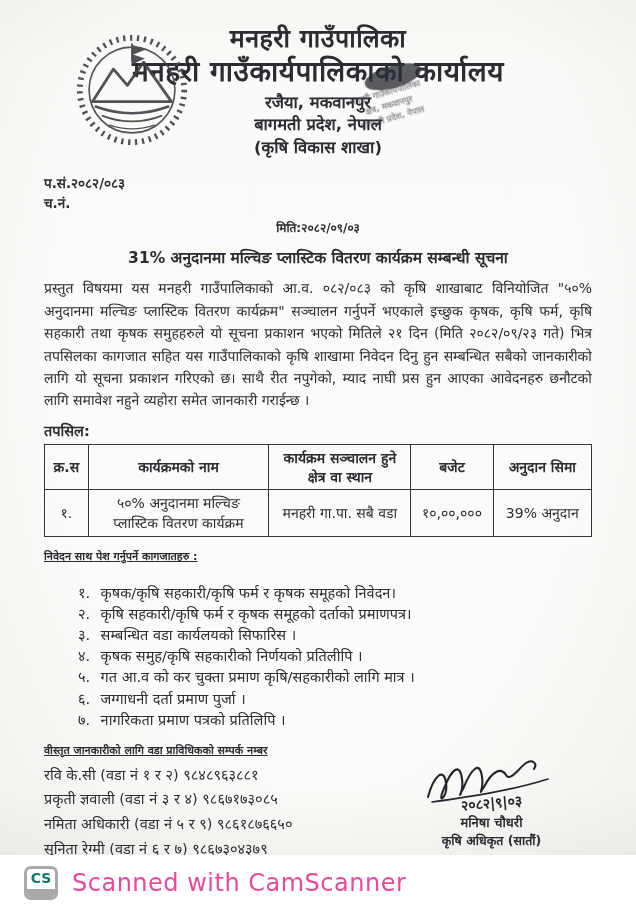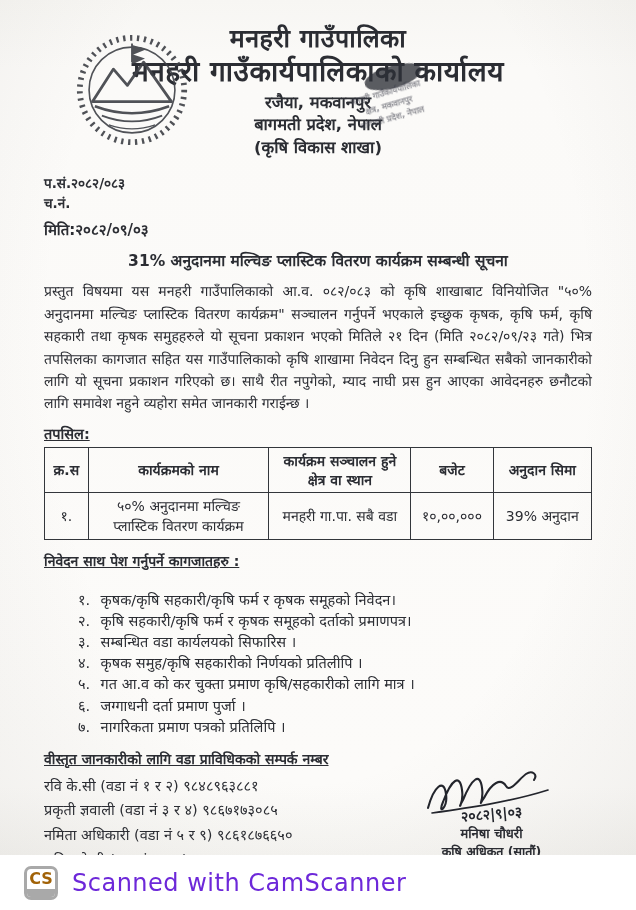--- a/index.html
+++ b/index.html
@@ -30,37 +30,37 @@
     filter:blur(.3px);pointer-events:none;
   }
   .stamp-blob{
     position:absolute;right:170px;top:42px;width:58px;height:22px;
     background:rgba(45,47,55,.78);border-radius:50% 40% 55% 45%;
     transform:rotate(-14deg);filter:blur(.6px);
   }
 
   
   .refs{margin-top:14px;font-size:13.5px;font-weight:bold;line-height:1.5;}
-  .ref-date{text-align:left;font-size:15px;font-weight:bold;margin-top:6px;}
+  .ref-date{text-align:center;font-size:12px;font-weight:bold;margin-top:6px;}
 
   
   .subject{text-align:center;font-size:15.5px;font-weight:bold;margin-top:10px;}
   .body-par{font-size:14px;line-height:1.6;text-align:justify;margin:9px 0 0 0;}
 
   
-  .tapasil{font-size:14.5px;font-weight:bold;text-decoration:underline;margin-top:8px;}
+  .tapasil{font-size:14.5px;font-weight:bold;margin-top:8px;}
   table{width:100%;border-collapse:collapse;margin-top:4px;}
   th,td{border:1.5px solid #33363b;padding:3px 5px;vertical-align:middle;}
   th{font-size:14px;font-weight:bold;text-align:center;}
   td{font-size:14px;text-align:center;line-height:1.45;}
   .col-sn{width:8%;} .col-name{width:33%;} .col-area{width:26%;}
   .col-budget{width:15%;text-align:center;} .col-limit{width:18%;}
 
   
-  .sec-head{font-size:14px;font-weight:bold;text-decoration:underline;margin-top:11px;}
+  .sec-head{font-size:11px;font-weight:bold;text-decoration:underline;margin-top:11px;}
   .doc-list{margin:20px 0 0 34px;}
   .doc-item{font-size:14.5px;line-height:1.45;}
   .doc-item .num{display:inline-block;min-width:18px;}
 
   .contacts-wrap{position:relative;margin-top:6px;}
   .contact-line{font-size:14.5px;line-height:1.72;}
 
   
   .sig{position:absolute;right:8px;top:-8px;width:185px;text-align:center;}
   .sig svg{display:block;margin:0 auto;}
@@ -71,23 +71,23 @@
   
   .cs-bar{
     position:absolute;left:0;bottom:0;width:636px;height:55px;background:#ffffff;
     display:flex;align-items:center;padding-left:24px;box-sizing:border-box;
   }
   .cs-badge{
     width:34px;height:34px;border:3.5px solid #a9a9a9;border-radius:7px;
     box-sizing:border-box;display:flex;flex-direction:column;align-items:center;
     justify-content:flex-start;overflow:hidden;background:#fff;flex:0 0 auto;
   }
-  .cs-badge .cs-txt{font-size:16px;font-weight:bold;color:#a16207;line-height:19px;}
+  .cs-badge .cs-txt{font-size:14px;font-weight:bold;color:#0f766e;line-height:19px;}
   .cs-badge .cs-strip{width:100%;height:8px;background:#a9a9a9;margin-top:auto;}
-  .cs-label{font-size:24px;color:#6d28d9;margin-left:14px;letter-spacing:.5px;}
+  .cs-label{font-size:24px;color:#ec4899;margin-left:14px;letter-spacing:.5px;}
 </style>
 </head>
 <body>
 
 <div class="scan">
   <div class="paper">
     <div class="content">
 
       <div class="hdr">
         <svg class="emblem" viewBox="0 0 100 100">

